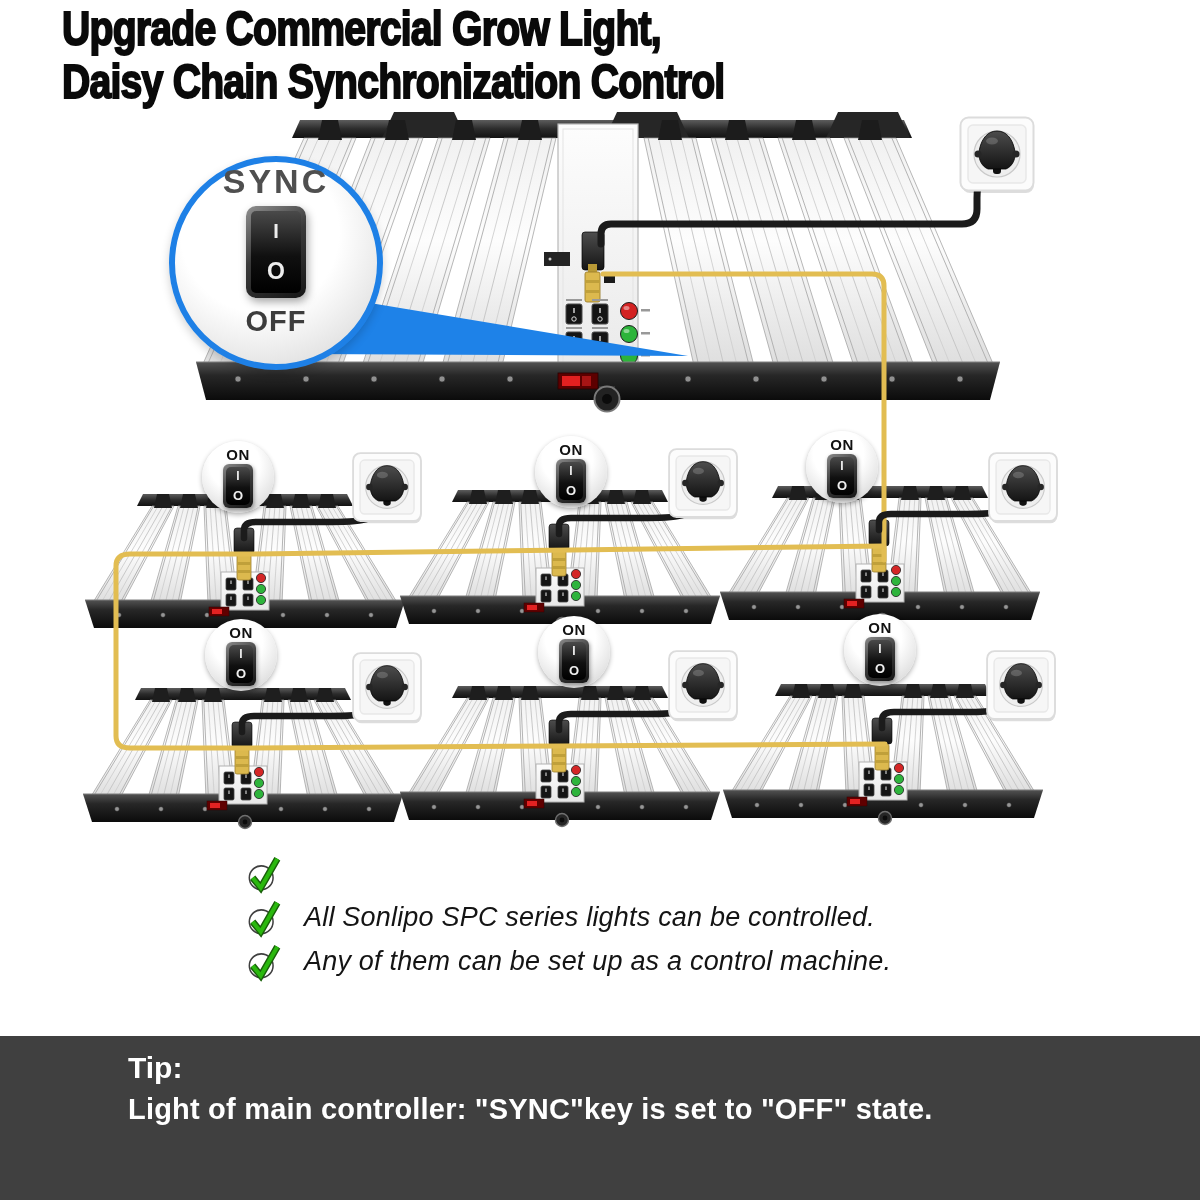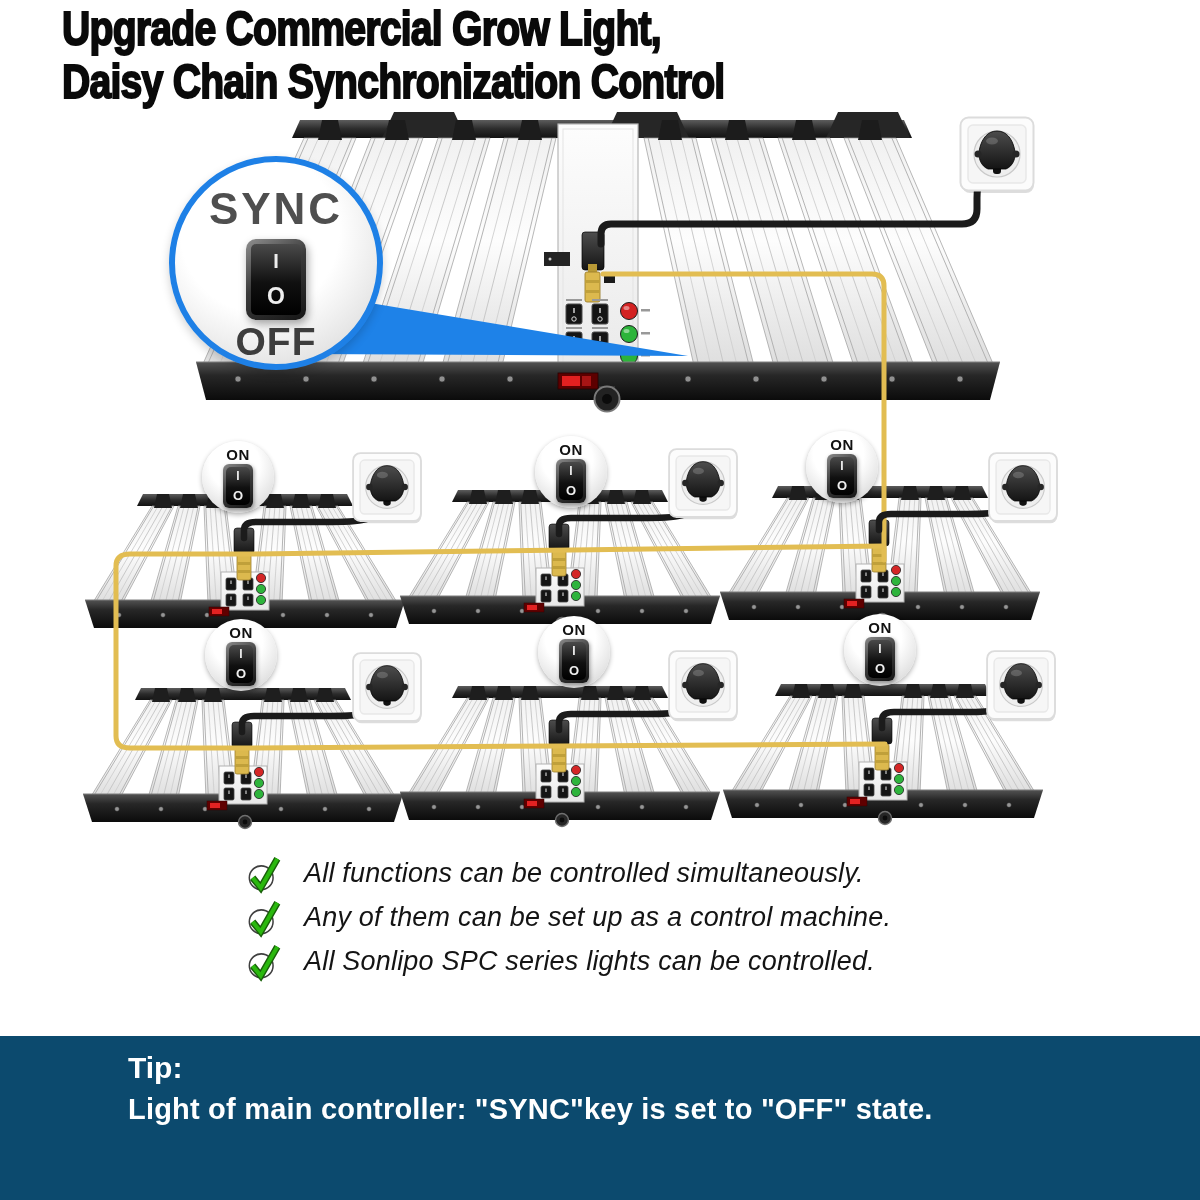--- a/index.html
+++ b/index.html
@@ -10,22 +10,22 @@
   
   .title{position:absolute;left:62px;top:2px;z-index:7;transform:scaleX(.8);transform-origin:0 0;
          font-weight:700;font-size:49px;line-height:53px;color:#0a0a0a;white-space:nowrap;
          letter-spacing:-1px;-webkit-text-stroke:2px #0a0a0a;}
 
   
   .sync-circle{position:absolute;left:169px;top:156px;width:214px;height:214px;box-sizing:border-box;
     border:6px solid #1e80e6;border-radius:50%;z-index:6;display:flex;flex-direction:column;align-items:center;
     background:radial-gradient(circle at 42% 35%, #ffffff 45%, #e3e3e3 78%, #cfcfcf);
     box-shadow:0 4px 10px rgba(0,0,0,.18);}
-  .sync-label{margin-top:22px;font-weight:600;font-size:44px;color:#4f4f4f;letter-spacing:3px;}
-  .sync-off{font-weight:600;font-size:39px;color:#3d3d3d;letter-spacing:1px;}
+  .sync-label{font-weight:600;font-size:34px;color:#4f4f4f;letter-spacing:3px;}
+  .sync-off{margin-top:7px;font-weight:600;font-size:29px;color:#3d3d3d;letter-spacing:1px;}
 
   
   .rocker-lg{width:60px;height:92px;margin-top:5px;padding:5px;box-sizing:border-box;border-radius:10px;
     background:linear-gradient(145deg,#909090,#3a3a3a 45%,#151515);box-shadow:2px 4px 8px rgba(0,0,0,.35);}
   .rocker-sm{width:30px;height:44px;margin-top:1px;padding:3px;box-sizing:border-box;border-radius:6px;
     background:linear-gradient(145deg,#8a8a8a,#3a3a3a 50%,#151515);box-shadow:1px 2px 4px rgba(0,0,0,.4);}
   .rocker-face{width:100%;height:100%;box-sizing:border-box;border-radius:5px;color:#eee;
     background:linear-gradient(#4a4a4a 0%,#101010 55%,#000 100%);
     display:flex;flex-direction:column;align-items:center;justify-content:space-around;}
   .g-i{font-weight:700;font-size:12px;line-height:1;}
@@ -39,21 +39,21 @@
     box-shadow:0 2px 5px rgba(0,0,0,.30);display:flex;flex-direction:column;align-items:center;}
   .on-label{margin-top:5px;font-weight:700;font-size:15px;color:#111;letter-spacing:.5px;}
 
   
   .checklist{position:absolute;left:246px;top:851px;z-index:7;}
   .check-row{display:flex;align-items:center;height:44px;}
   .check-icon{margin-right:20px;flex:0 0 auto;}
   .check-text{font-style:italic;font-size:27px;color:#141414;letter-spacing:.2px;}
 
   
-  .footer{position:absolute;left:0;top:1036px;width:1200px;height:164px;background:#0c4a6e;z-index:7;
+  .footer{position:absolute;left:0;top:1036px;width:1200px;height:164px;background:#404040;z-index:7;
     box-sizing:border-box;padding:12px 0 0 128px;color:#fff;font-weight:700;}
   .footer .tip{font-size:30px;line-height:40px;}
   .footer .line{font-size:29px;line-height:43px;letter-spacing:.2px;}
 </style>
 </head>
 <body>
 
 <div id="canvas">
 
   <svg id="scene" width="1200" height="1200">
@@ -382,38 +382,37 @@
       </div>
     </div>
 
   <div class="checklist">
     <div class="check-row">
       <svg class="check-icon" width="38" height="42" viewBox="0 0 40 44">
         <circle cx="16" cy="27" r="12.5" fill="none" stroke="#3f3f3f" stroke-width="1.6"></circle>
         <path d="M7,27 L15.5,37.5 L33,7" fill="none" stroke="#19610a" stroke-width="7.2" stroke-linecap="butt"></path>
         <path d="M7,27 L15.5,37.5 L33,7" fill="none" stroke="#2ab80e" stroke-width="4.2" stroke-linecap="butt"></path>
       </svg>
-      <span class="check-text">All functions can be controlled simultaneously.</span>
+    </div>
+    <div class="check-row">
+      <svg class="check-icon" width="38" height="42" viewBox="0 0 40 44">
+        <circle cx="16" cy="27" r="12.5" fill="none" stroke="#3f3f3f" stroke-width="1.6"></circle>
+        <path d="M7,27 L15.5,37.5 L33,7" fill="none" stroke="#19610a" stroke-width="7.2"></path>
+        <path d="M7,27 L15.5,37.5 L33,7" fill="none" stroke="#2ab80e" stroke-width="4.2"></path>
+      </svg>
+      <span class="check-text">All Sonlipo SPC series lights can be controlled.</span>
     </div>
     <div class="check-row">
       <svg class="check-icon" width="38" height="42" viewBox="0 0 40 44">
         <circle cx="16" cy="27" r="12.5" fill="none" stroke="#3f3f3f" stroke-width="1.6"></circle>
         <path d="M7,27 L15.5,37.5 L33,7" fill="none" stroke="#19610a" stroke-width="7.2"></path>
         <path d="M7,27 L15.5,37.5 L33,7" fill="none" stroke="#2ab80e" stroke-width="4.2"></path>
       </svg>
       <span class="check-text">Any of them can be set up as a control machine.</span>
     </div>
-    <div class="check-row">
-      <svg class="check-icon" width="38" height="42" viewBox="0 0 40 44">
-        <circle cx="16" cy="27" r="12.5" fill="none" stroke="#3f3f3f" stroke-width="1.6"></circle>
-        <path d="M7,27 L15.5,37.5 L33,7" fill="none" stroke="#19610a" stroke-width="7.2"></path>
-        <path d="M7,27 L15.5,37.5 L33,7" fill="none" stroke="#2ab80e" stroke-width="4.2"></path>
-      </svg>
-      <span class="check-text">All Sonlipo SPC series lights can be controlled.</span>
-    </div>
   </div>
 
   <div class="footer">
     <div class="tip">Tip:</div>
     <div class="line">Light of main controller: "SYNC"key is set to "OFF" state.</div>
   </div>
 
 </div>
 
 </body></html>

